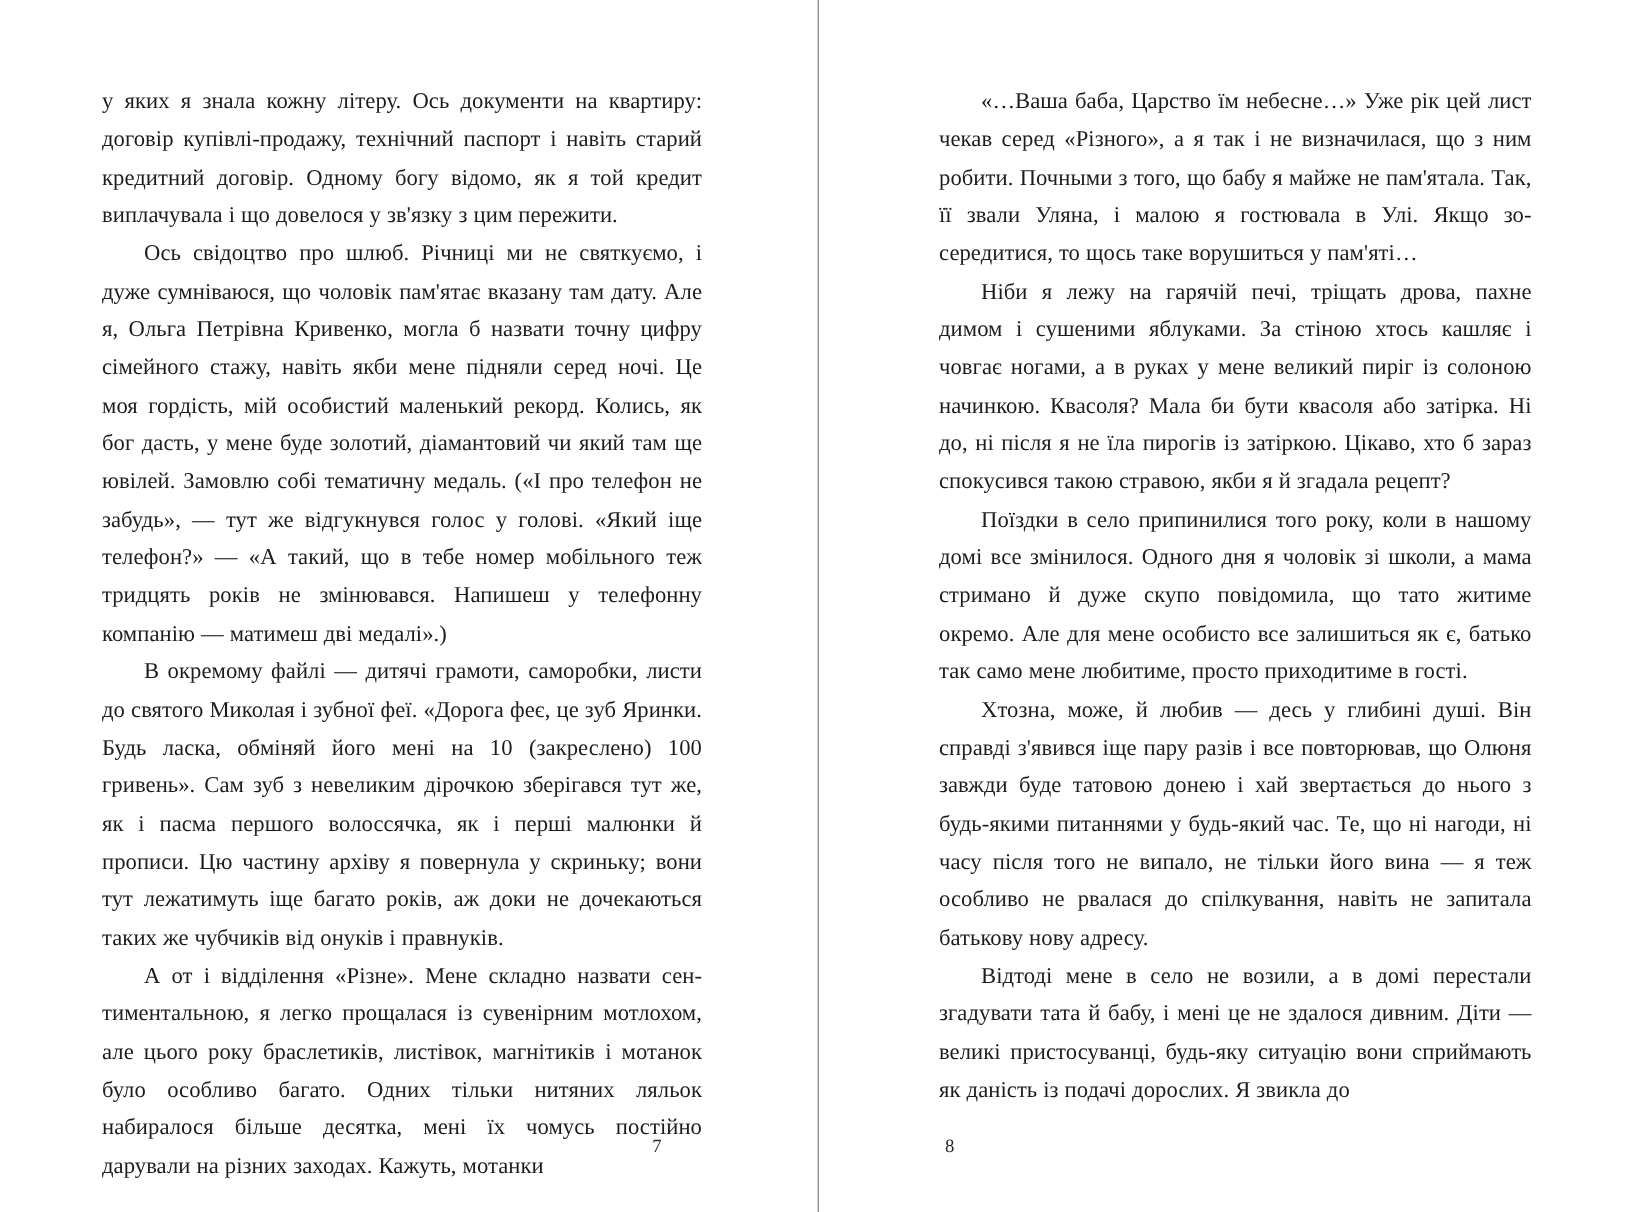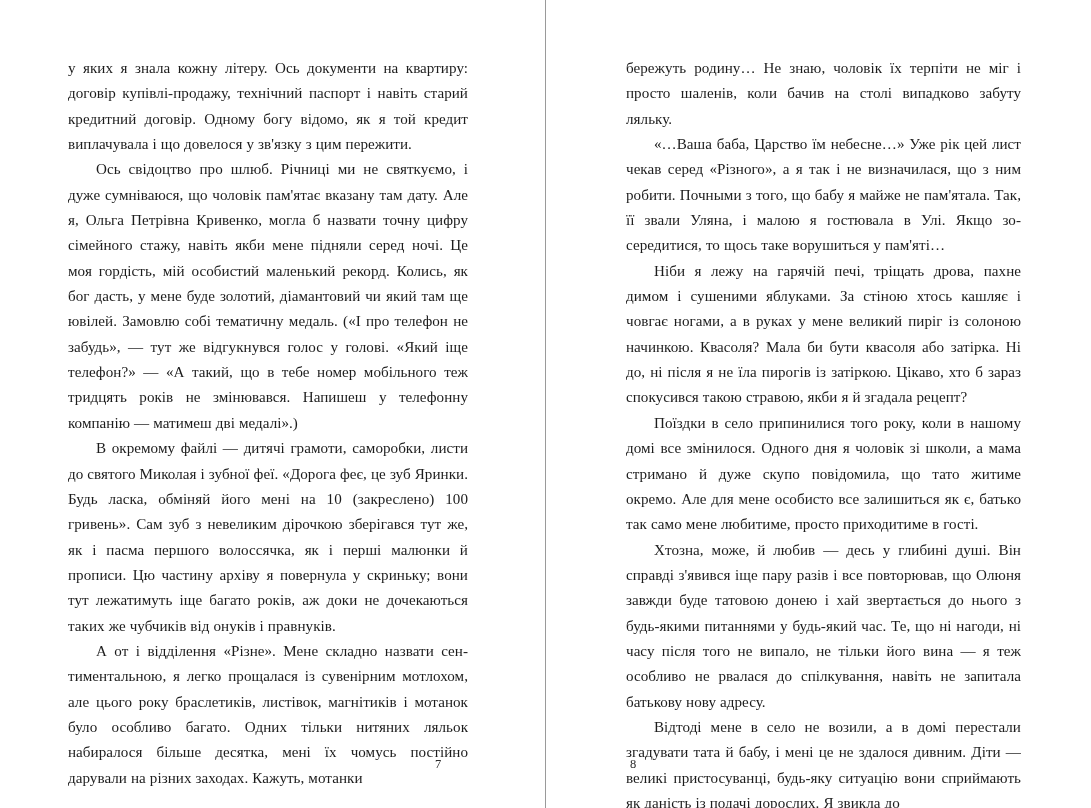--- a/index.html
+++ b/index.html
@@ -93,21 +93,20 @@
       <p>Ось свідоцтво про шлюб. Річниці ми не святкуємо, і дуже сумніваюся, що чоловік пам'ятає вказану там дату. Але я, Ольга Петрівна Кривенко, могла б назвати точну цифру сімейного стажу, навіть якби мене під­няли серед ночі. Це моя гордість, мій особистий ма­ленький рекорд. Колись, як бог дасть, у мене буде золо­тий, діамантовий чи який там ще ювілей. Замовлю собі тематичну медаль. («І про телефон не забудь», — тут же відгукнувся голос у голові. «Який іще телефон?» — «А такий, що в тебе номер мобільного теж тридцять ро­ків не змінювався. Напишеш у телефонну компанію — матимеш дві медалі».)</p>
       <p>В окремому файлі — дитячі грамоти, саморобки, ли­сти до святого Миколая і зубної феї. «Дорога феє, це зуб Яринки. Будь ласка, обміняй його мені на 10 (закресле­но) 100 гривень». Сам зуб з невеликим дірочкою збері­гався тут же, як і пасма першого волоссячка, як і перші малюнки й прописи. Цю частину архіву я повернула у скриньку; вони тут лежатимуть іще багато років, аж доки не дочекаються таких же чубчиків від онуків і правнуків.</p>
       <p>А от і відділення «Різне». Мене складно назвати сен­тиментальною, я легко прощалася із сувенірним мотло­хом, але цього року браслетиків, листівок, магнітиків і мотанок було особливо багато. Одних тільки нитяних ляльок набиралося більше десятка, мені їх чомусь по­стійно дарували на різних заходах. Кажуть, мотанки</p>
     </div>
   </div>
 
   <div class="gutter"></div>
 
   <div class="page page-right">
     <div class="body-text">
-      <p class="noindent">бережуть родину… Не знаю, чоловік їх терпіти не міг і просто шаленів, коли бачив на столі випадково забу­ту ляльку.</p>
       <p>«…Ваша баба, Царство їм небесне…» Уже рік цей лист чекав серед «Різного», а я так і не визначилася, що з ним робити. Почными з того, що бабу я майже не пам'ятала. Так, її звали Уляна, і малою я гостювала в Улі. Якщо зо­середитися, то щось таке ворушиться у пам'яті…</p>
       <p>Ніби я лежу на гарячій печі, тріщать дрова, пахне димом і сушеними яблуками. За стіною хтось кашляє і човгає ногами, а в руках у мене великий пиріг із соло­ною начинкою. Квасоля? Мала би бути квасоля або за­тірка. Ні до, ні після я не їла пирогів із затіркою. Цікаво, хто б зараз спокусився такою стравою, якби я й згадала рецепт?</p>
       <p>Поїздки в село припинилися того року, коли в нашо­му домі все змінилося. Одного дня я чоловік зі шко­ли, а мама стримано й дуже скупо повідомила, що тато житиме окремо. Але для мене особисто все залишиться як є, батько так само мене любитиме, просто приходи­тиме в гості.</p>
       <p>Хтозна, може, й любив — десь у глибині душі. Він справді з'явився іще пару разів і все повторював, що Олюня завжди буде татовою донею і хай звертається до нього з будь-якими питаннями у будь-який час. Те, що ні нагоди, ні часу після того не випало, не тільки його вина — я теж особливо не рвалася до спілкування, на­віть не запитала батькову нову адресу.</p>
       <p>Відтоді мене в село не возили, а в домі перестали згадувати тата й бабу, і мені це не здалося дивним. Діти — великі пристосуванці, будь-яку ситуацію вони сприймають як даність із подачі дорослих. Я звикла до</p>
     </div>
   </div>
 
   <div class="folio folio-left">7</div>
   <div class="folio folio-right">8</div>

